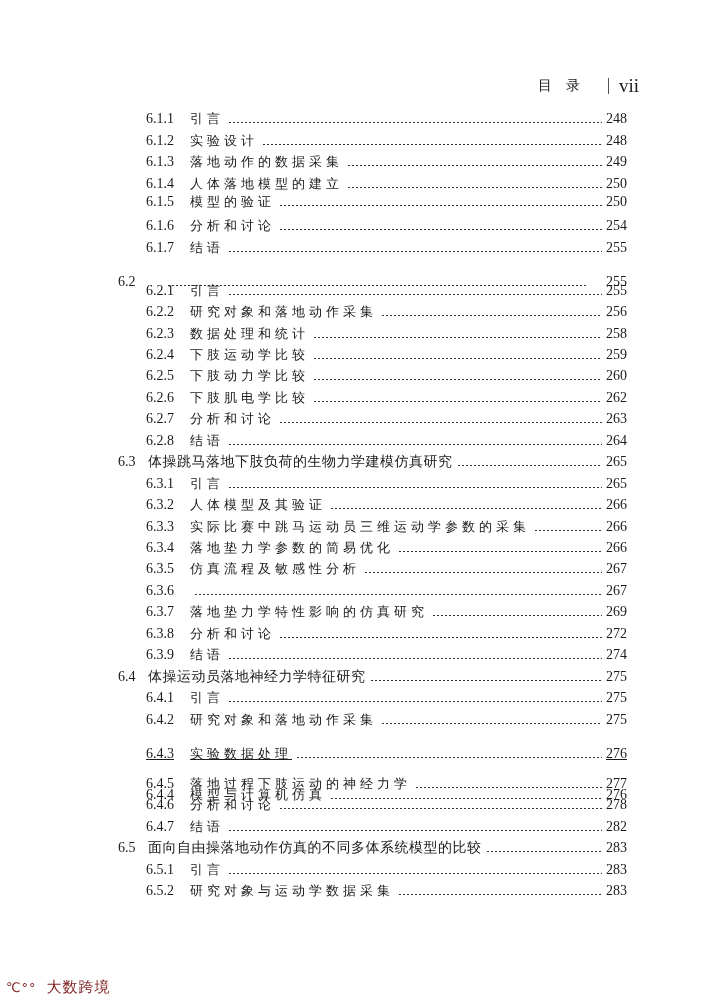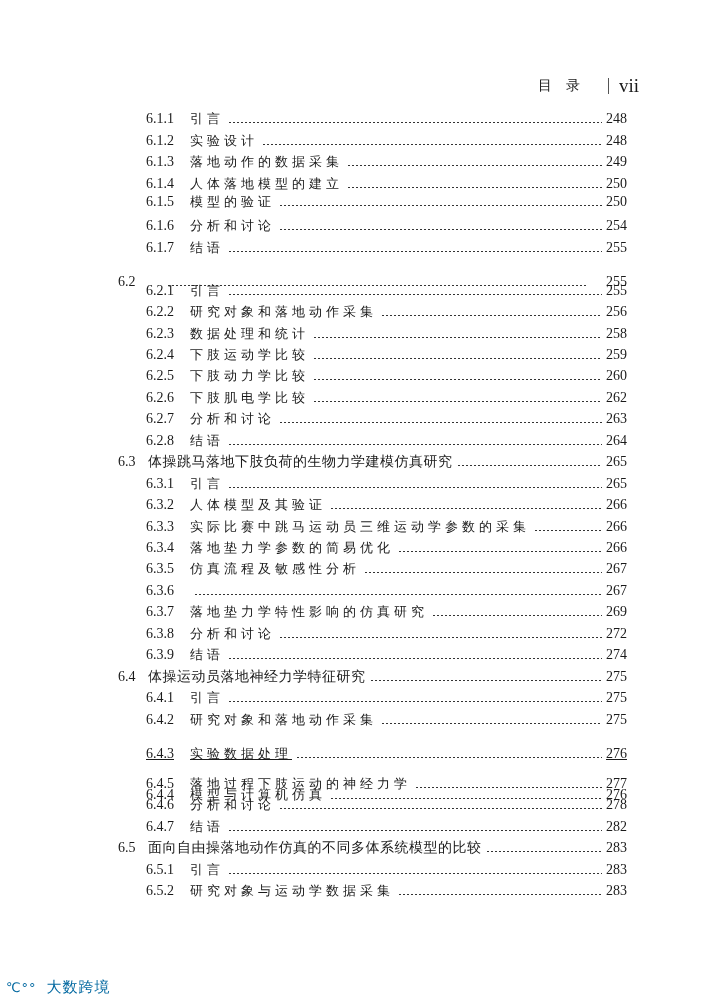--- a/index.html
+++ b/index.html
@@ -26,21 +26,21 @@
   .row.sub .num { width:44px; }
   .title { display:inline-block; letter-spacing:0.5px; }
   .row.sub .title { letter-spacing:4px; font-family:"DejaVu Serif", serif; font-size:13px; }
   .leader {
     flex:1; margin:0 1px 0 4px; height:1px; align-self:center; position:relative; top:4px;
     background-image: radial-gradient(circle, #333 0.8px, transparent 1px);
     background-size:4px 2px; background-repeat:repeat-x;
   }
   .page { display:inline-block; min-width:24px; text-align:right; font-size:14px; }
   .watermark {
-    position:absolute; left:6px; top:978px; font-size:15px; color:#0369a1;
+    position:absolute; left:6px; top:978px; font-size:15px; color:#7f1d1d;
     font-family:"DejaVu Sans", sans-serif; letter-spacing:1px;
   }
   .watermark .logo { font-size:13px; margin-right:4px; }
 </style>
 </head>
 <body>
 
 <div class="header">
   <span class="t1">目　录</span>
   <span class="sep"></span>

